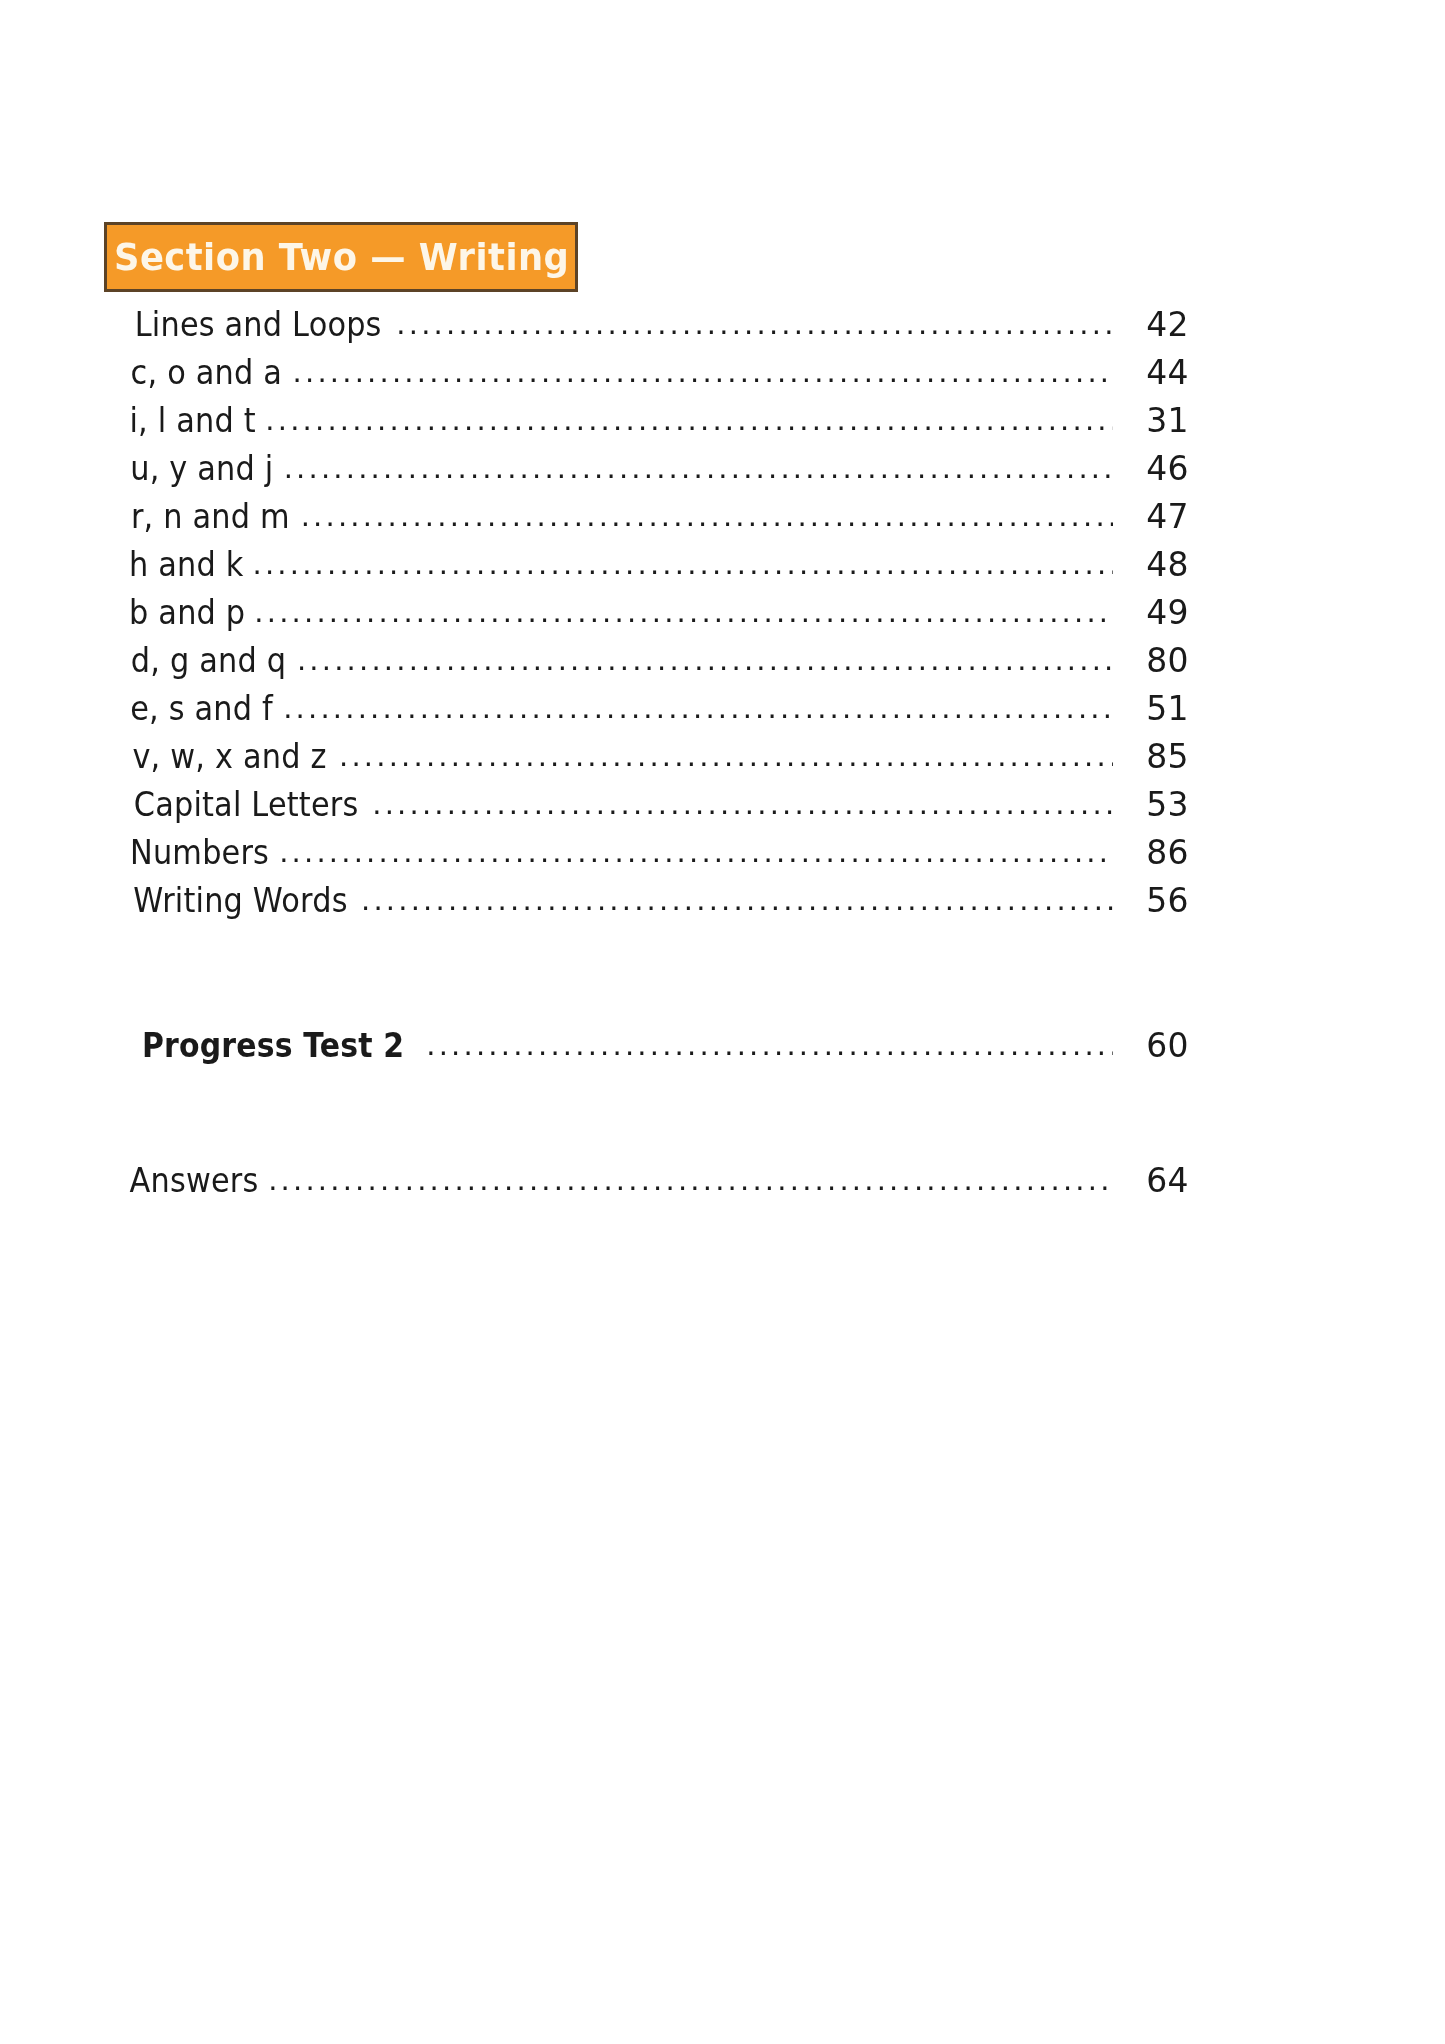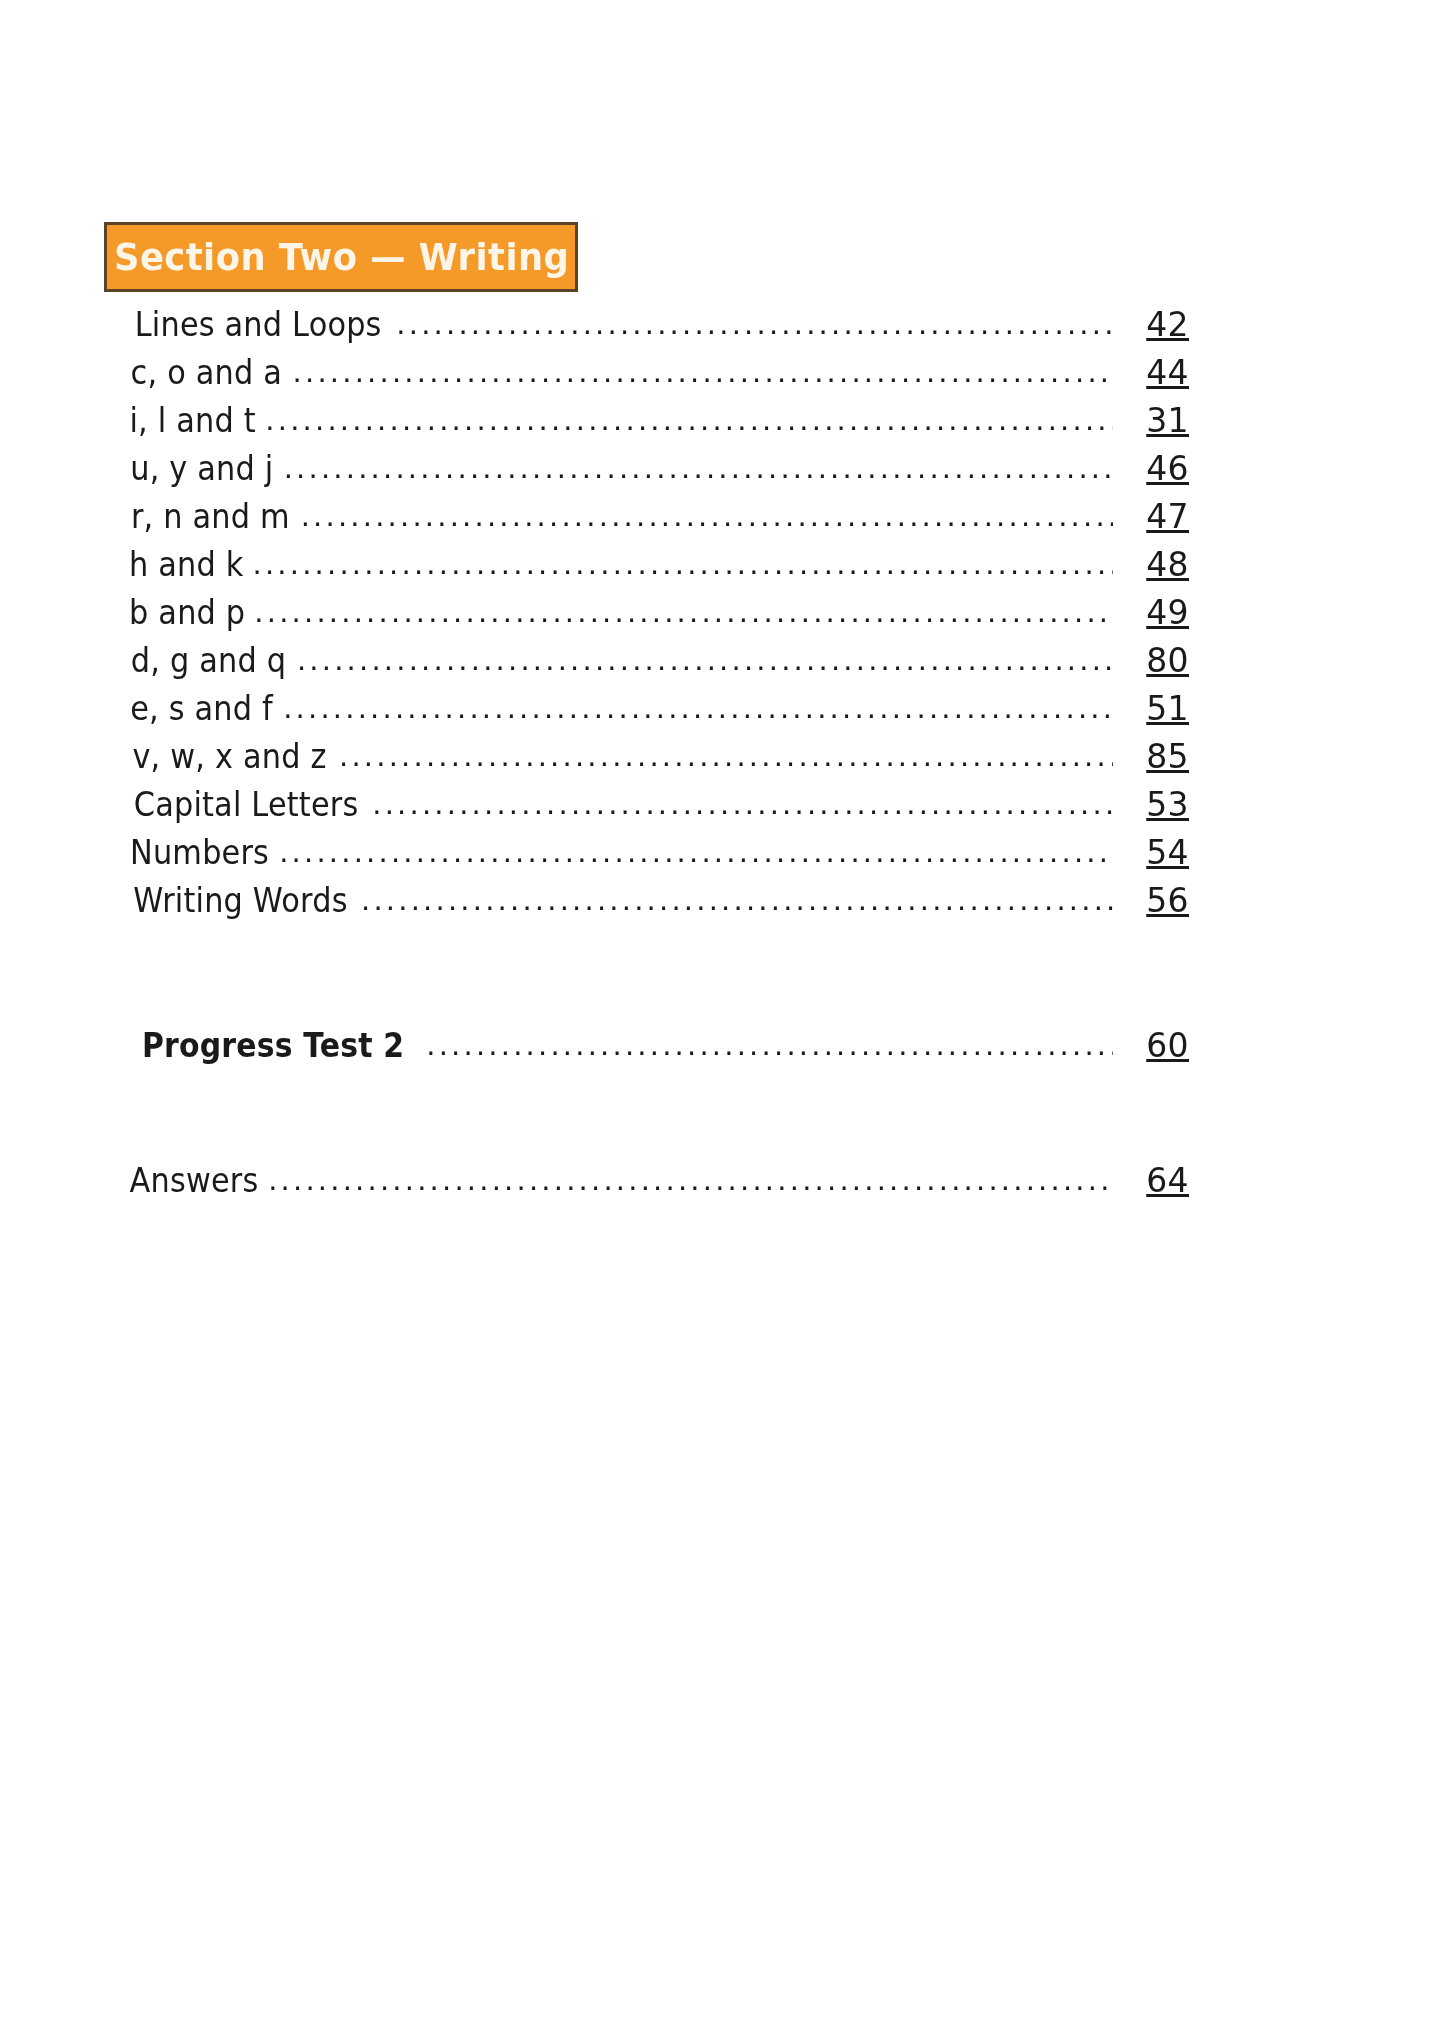--- a/index.html
+++ b/index.html
@@ -89,21 +89,20 @@
     position: relative;
     top: -2px;
   }
 
   .toc-row .toc-page {
     flex: 0 0 auto;
     width: 74px;
     text-align: right;
     font-size: 33px;
     letter-spacing: 0.4px;
-    text-decoration: underline;
   }
 
   
   .toc-row.bold .toc-title {
     font-weight: bold;
     transform: scaleX(0.88);
     font-size: 34px;
   }
 
   
@@ -183,21 +182,21 @@
 
     <div class="toc-row">
       <span class="toc-title">Capital Letters</span>
       <span class="toc-dots">..............................................................................................................................................................</span>
       <span class="toc-page">53</span>
     </div>
 
     <div class="toc-row">
       <span class="toc-title">Numbers</span>
       <span class="toc-dots">..............................................................................................................................................................</span>
-      <span class="toc-page">54</span>
+      <span class="toc-page">86</span>
     </div>
 
     <div class="toc-row">
       <span class="toc-title">Writing Words</span>
       <span class="toc-dots">..............................................................................................................................................................</span>
       <span class="toc-page">56</span>
     </div>
 
     <div class="spacer-lg"></div>
 

